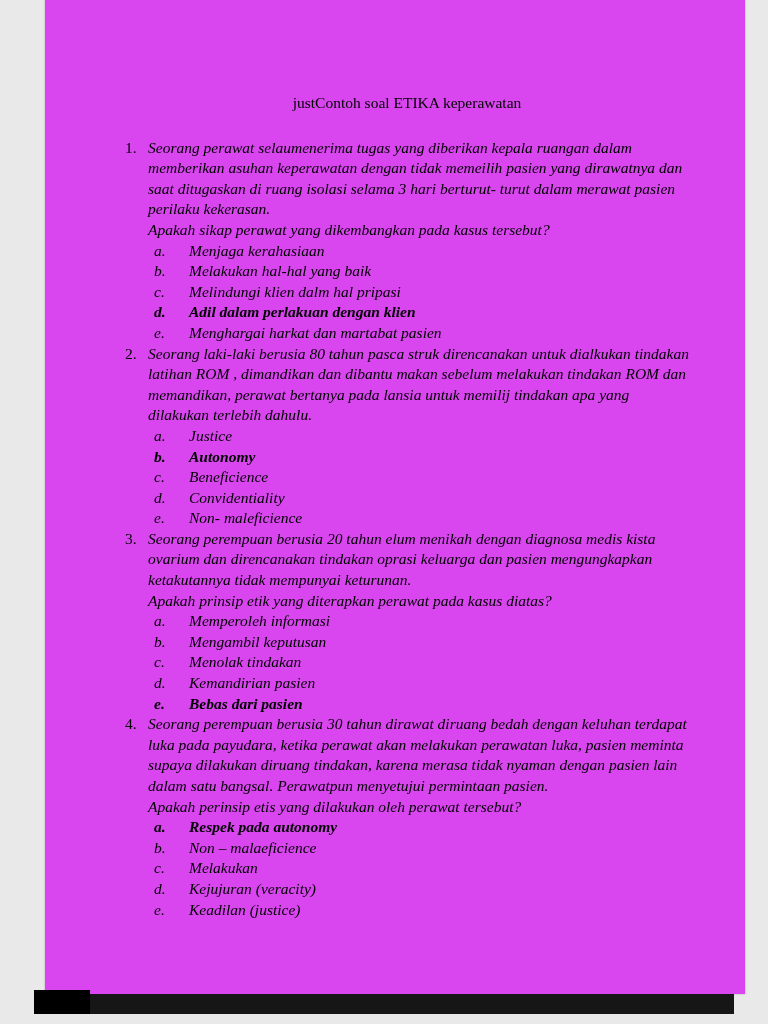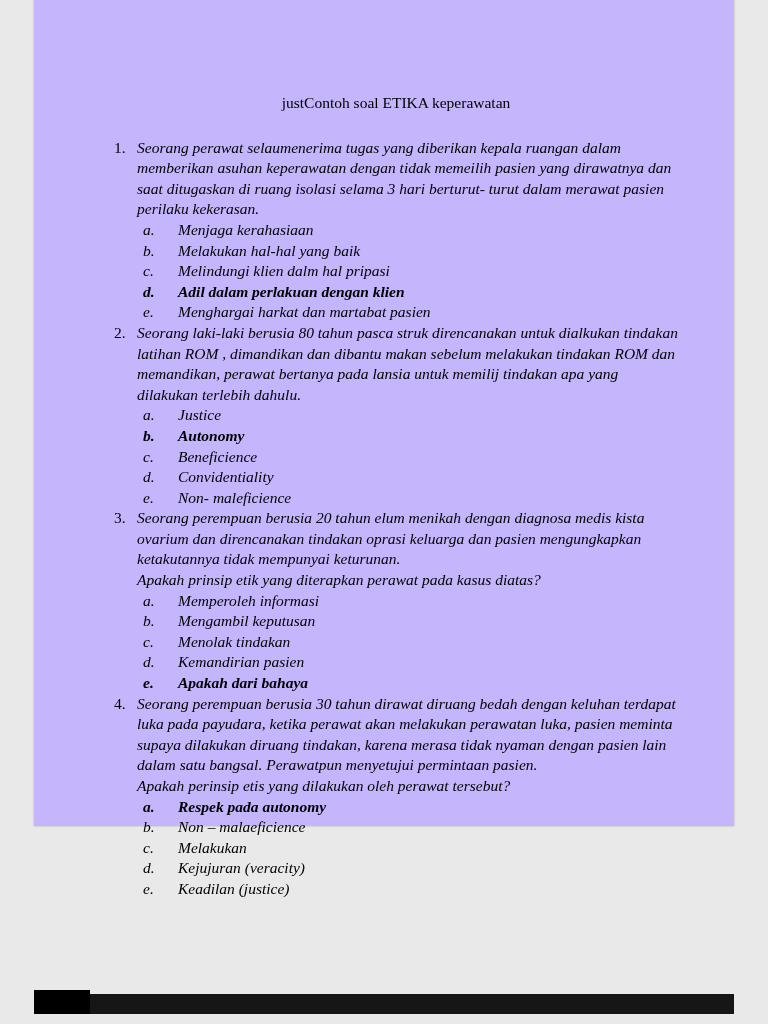--- a/index.html
+++ b/index.html
@@ -10,25 +10,25 @@
     font-family: "Liberation Serif", "DejaVu Serif", serif;
     overflow: hidden;
   }
   .viewer {
     position: relative;
     width: 768px;
     height: 1024px;
   }
   .page {
     position: absolute;
-    left: 34px;
+    left: 45px;
     top: 0;
     width: 700px;
-    height: 826px;
-    background: #c4b5fd;
+    height: 994px;
+    background: #d946ef;
     box-shadow: 0 0 2px rgba(0,0,0,0.25);
   }
   .content {
     padding: 93px 56px 0 80px;
     font-size: 15.5px;
     line-height: 20.6px;
     color: #000000;
   }
   .doc-title {
     text-align: center;
@@ -86,20 +86,21 @@
 <div class="viewer">
   <div class="page">
     <div class="content">
 
       <div class="doc-title">justContoh soal ETIKA keperawatan</div>
 
       <div class="question">
         <div class="qnum">1.</div>
         <div class="qbody">
           <div>Seorang perawat selaumenerima tugas yang diberikan kepala ruangan dalam memberikan asuhan keperawatan dengan tidak memeilih pasien yang dirawatnya dan saat ditugaskan di ruang isolasi selama 3 hari berturut- turut dalam merawat pasien perilaku kekerasan.</div>
+          <div>Apakah sikap perawat yang dikembangkan pada kasus tersebut?</div>
           <div class="option">
             <div class="letter">a.</div>
             <div class="opt-text">Menjaga kerahasiaan</div>
           </div>
           <div class="option">
             <div class="letter">b.</div>
             <div class="opt-text">Melakukan hal-hal yang baik</div>
           </div>
           <div class="option">
             <div class="letter">c.</div>
@@ -159,21 +160,21 @@
           <div class="option">
             <div class="letter">c.</div>
             <div class="opt-text">Menolak tindakan</div>
           </div>
           <div class="option">
             <div class="letter">d.</div>
             <div class="opt-text">Kemandirian pasien</div>
           </div>
           <div class="option">
             <div class="letter bold">e.</div>
-            <div class="opt-text bold">Apakah dari bahaya</div>
+            <div class="opt-text bold">Bebas dari pasien</div>
           </div>
         </div>
       </div>
 
       <div class="question">
         <div class="qnum">4.</div>
         <div class="qbody">
           <div>Seorang perempuan berusia 30 tahun dirawat diruang bedah dengan keluhan terdapat luka pada payudara, ketika perawat akan melakukan perawatan luka, pasien meminta supaya dilakukan diruang tindakan, karena merasa tidak nyaman dengan pasien lain dalam satu bangsal. Perawatpun menyetujui permintaan pasien.</div>
           <div>Apakah perinsip etis yang dilakukan oleh perawat tersebut?</div>
           <div class="option">

